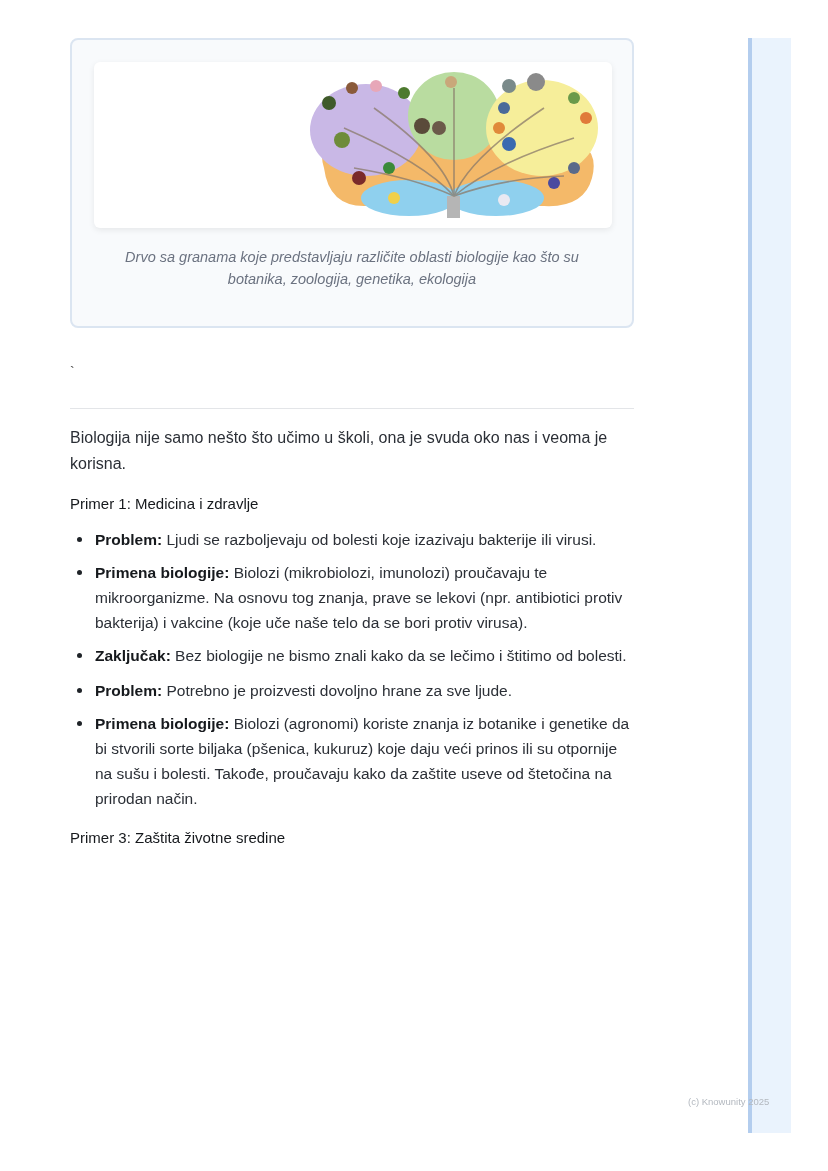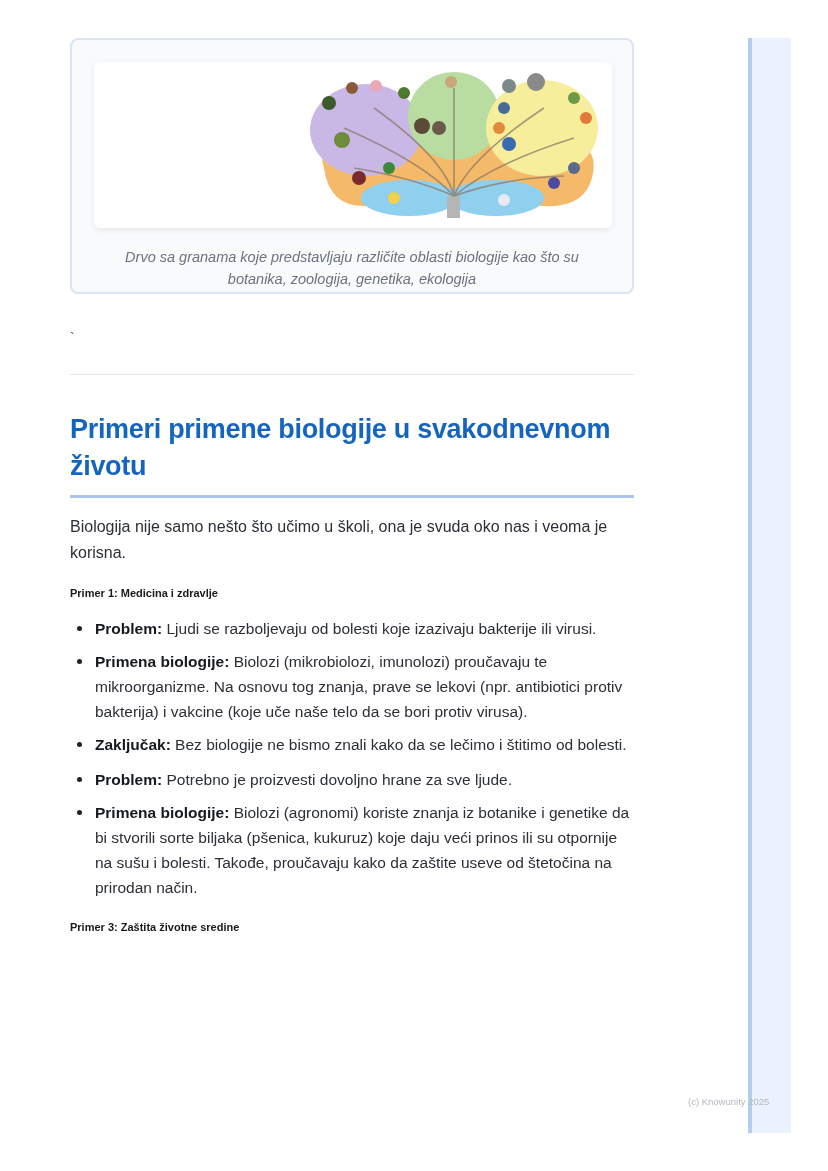--- a/index.html
+++ b/index.html
@@ -2,21 +2,21 @@
 <html><head>
 <meta charset="utf-8">
 <style>
   * { box-sizing: border-box; margin: 0; padding: 0; }
   html, body { width: 828px; height: 1171px; background: #ffffff; overflow: hidden; }
   body { position: relative; font-family: "Liberation Sans", "DejaVu Sans", sans-serif; color: #1f2328; }
 
   .page { position: absolute; left: 70px; top: 38px; width: 564px; }
 
   .figure-card {
-    width: 564px; height: 256px;
+    width: 564px; height: 290px;
     background: #f8fafc;
     border: 2px solid #dbe5f1;
     border-radius: 8px;
     padding: 22px 22px 0 22px;
   }
   .figure-image-box {
     width: 518px; height: 166px;
     background: #ffffff;
     border-radius: 6px;
     box-shadow: 0 2px 6px rgba(0,0,0,0.08);
@@ -51,22 +51,22 @@
 
   .intro {
     margin-top: 16px;
     font-size: 16px;
     line-height: 26px;
     color: #2b2f36;
   }
 
   .example-title {
     margin-top: 14px;
-    font-size: 11px;
-    font-weight: bold;
+    font-size: 15px;
+    font-weight: normal;
     line-height: 26px;
     color: #16191d;
   }
 
   ul.points { list-style: none; margin-top: 10px; }
   ul.points li {
     position: relative;
     padding-left: 25px;
     font-size: 15.5px;
     line-height: 25px;
@@ -149,21 +149,20 @@
         </g>
       </svg>
     </div>
     <div class="figure-caption">Drvo sa granama koje predstavljaju različite oblasti biologije kao što su botanika, zoologija, genetika, ekologija</div>
   </div>
 
   <div class="backtick">`</div>
 
   <div class="divider"></div>
 
-  <h2 class="section-title">Primeri primene biologije u svakodnevnom životu</h2>
 
   <p class="intro">Biologija nije samo nešto što učimo u školi, ona je svuda oko nas i veoma je korisna.</p>
 
   <div class="example-title">Primer 1: Medicina i zdravlje</div>
   <ul class="points">
     <li><b>Problem:</b><span> Ljudi se razboljevaju od bolesti koje izazivaju bakterije ili virusi.</span></li>
     <li><b>Primena biologije:</b><span> Biolozi (mikrobiolozi, imunolozi) proučavaju te mikroorganizme. Na osnovu tog znanja, prave se lekovi (npr. antibiotici protiv bakterija) i vakcine (koje uče naše telo da se bori protiv virusa).</span></li>
     <li><b>Zaključak:</b><span> Bez biologije ne bismo znali kako da se lečimo i štitimo od bolesti.</span></li>
   </ul>
 

